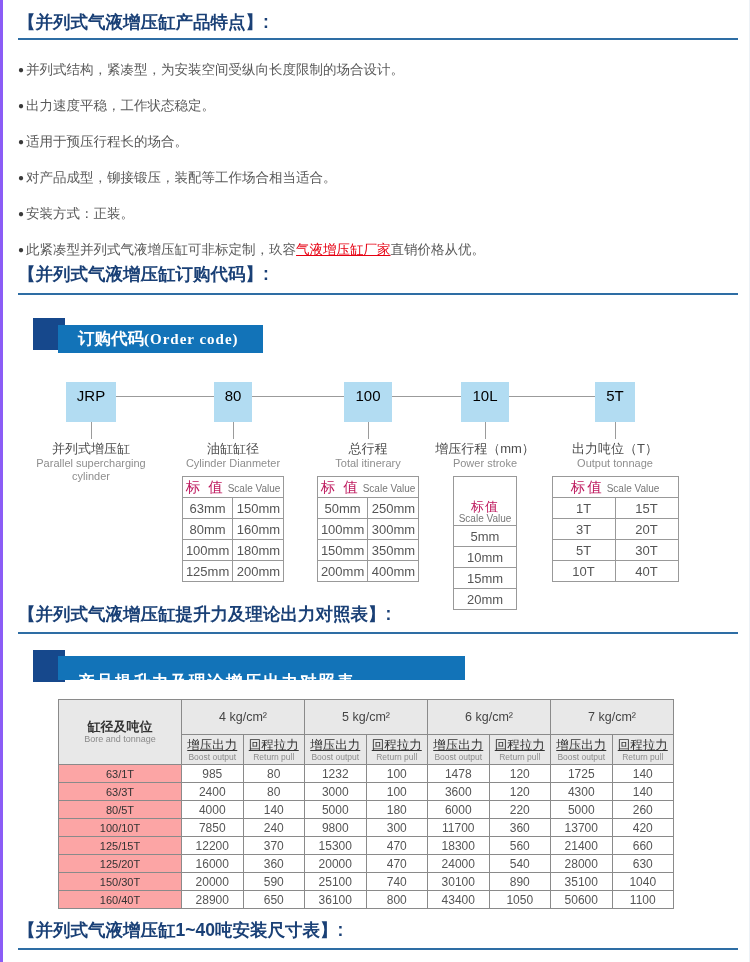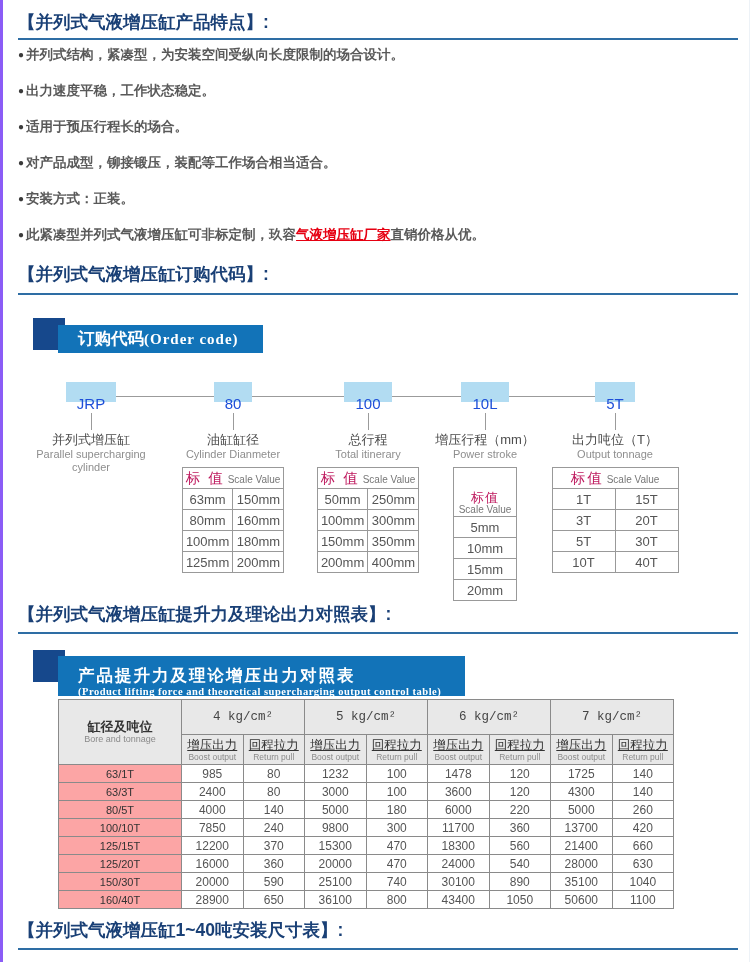--- a/index.html
+++ b/index.html
@@ -12,46 +12,46 @@
   }
   
   .sec-heading{
     position:absolute; left:15px; font-size:17.5px; font-weight:bold;
     color:#1a4076; white-space:nowrap;
   }
   .rule{
     position:absolute; left:15px; width:720px; height:2px; background:#2e6da4;
   }
   
-  .bullets{ position:absolute; left:15px; top:44px; width:720px;font-weight:bold; }
+  .bullets{ position:absolute; left:15px; top:59px; width:720px; }
   .bullet{ font-size:13.5px; line-height:21px; color:#595959; margin-bottom:15px; }
   .bullet .marker{ font-size:10px; color:#3a3a3a; margin-right:2px; vertical-align:1px; }
   .red-link{ color:#e60012; text-decoration:underline; cursor:pointer; }
   
   .banner{ position:absolute; left:0; width:750px; }
   .banner .square{
     position:absolute; left:30px; top:0; width:32px; height:32px; background:#16488c;
   }
   .banner .bar{
     position:absolute; left:55px; background:#1273b8; color:#ffffff;
     font-family:"Liberation Serif","DejaVu Serif",serif; font-weight:bold;
     padding:0 24px 0 20px; width:max-content;
   }
   .banner1 .bar{ top:7px; height:28px; line-height:28px; font-size:16.5px; }
   .banner1 .bar .en{ font-size:15px; letter-spacing:1px; }
-  .banner2 .bar{ top:6px; height:40px; padding-top:10px; }
+  .banner2 .bar{ top:6px; height:24px; padding-top:16px; }
   .banner2 .bar .zh{ display:block; font-size:16.5px; letter-spacing:2px; line-height:19px; }
   .banner2 .bar .en{ display:block; font-size:10.5px; letter-spacing:0.5px; line-height:13px; }
   
   .diagram{ position:absolute; left:0; top:375px; width:750px; height:218px; }
   .connector{ position:absolute; left:88px; top:21px; width:524px; height:1px; background:#9b9b9b; }
   .node-col{ position:absolute; top:7px; text-align:center; }
   .code-box{
-    display:inline-block; position:relative; z-index:2; height:20px; line-height:28px;
-    padding:8px 11px; background:#b2dcf2; font-size:15px; color:#1d4ed8;
+    display:inline-block; position:relative; z-index:2; height:40px; line-height:28px;
+    padding:0 11px; background:#b2dcf2; font-size:15px; color:#000000;
   }
   .tick{ width:1px; height:17px; background:#9b9b9b; margin:0 auto; }
   .label-zh{ font-size:13px; color:#4d4d4d; margin-top:2px; line-height:16px; }
   .label-en{ font-size:11px; color:#8e8e8e; line-height:13px; }
   .scale-table{ border-collapse:collapse; margin:6px auto 0; background:#ffffff; }
   .scale-table th,.scale-table td{
     border:1px solid #999999; text-align:center; font-weight:normal;
     font-size:13px; color:#555555; height:21px; padding:0 3px;
   }
   .scale-table .h-zh{ font-size:14.5px; color:#be185d; letter-spacing:2px;margin-top:24px; }
@@ -65,21 +65,21 @@
   .t-tonnage td{ min-width:63px; }
   
   .force-table{
     position:absolute; left:55px; top:699px; border-collapse:collapse;
     table-layout:fixed; width:615px; background:#ffffff;
   }
   .force-table th,.force-table td{
     border:1px solid #8a8a8a; text-align:center; font-weight:normal; padding:0;
   }
   .force-table thead th{ background:#e8e8e8; }
-  .force-table .pressure{ height:35px; font-size:12.5px; color:#444444;font-family:Liberation Mono, monospace; }
+  .force-table .pressure{ height:35px; font-size:12.5px; color:#444444; }
   .force-table .corner .zh{ display:block; font-size:13px; color:#333333; font-weight:bold; line-height:15px; }
   .force-table .corner .en{ display:block; font-size:9px; color:#8a8a8a; line-height:11px; }
   .force-table .sub{ height:30px; }
   .force-table .sub .zh{ display:block; font-size:12.5px; color:#333333; line-height:14px;text-decoration:underline; }
   .force-table .sub .en{ display:block; font-size:8.5px; color:#8a8a8a; line-height:10px; }
   .force-table tbody td{ height:18px; font-size:12px; color:#555555; }
   .force-table tbody .model{ background:#fca5a5; font-size:11px; color:#333333; }
 </style>
 </head>
 <body>

